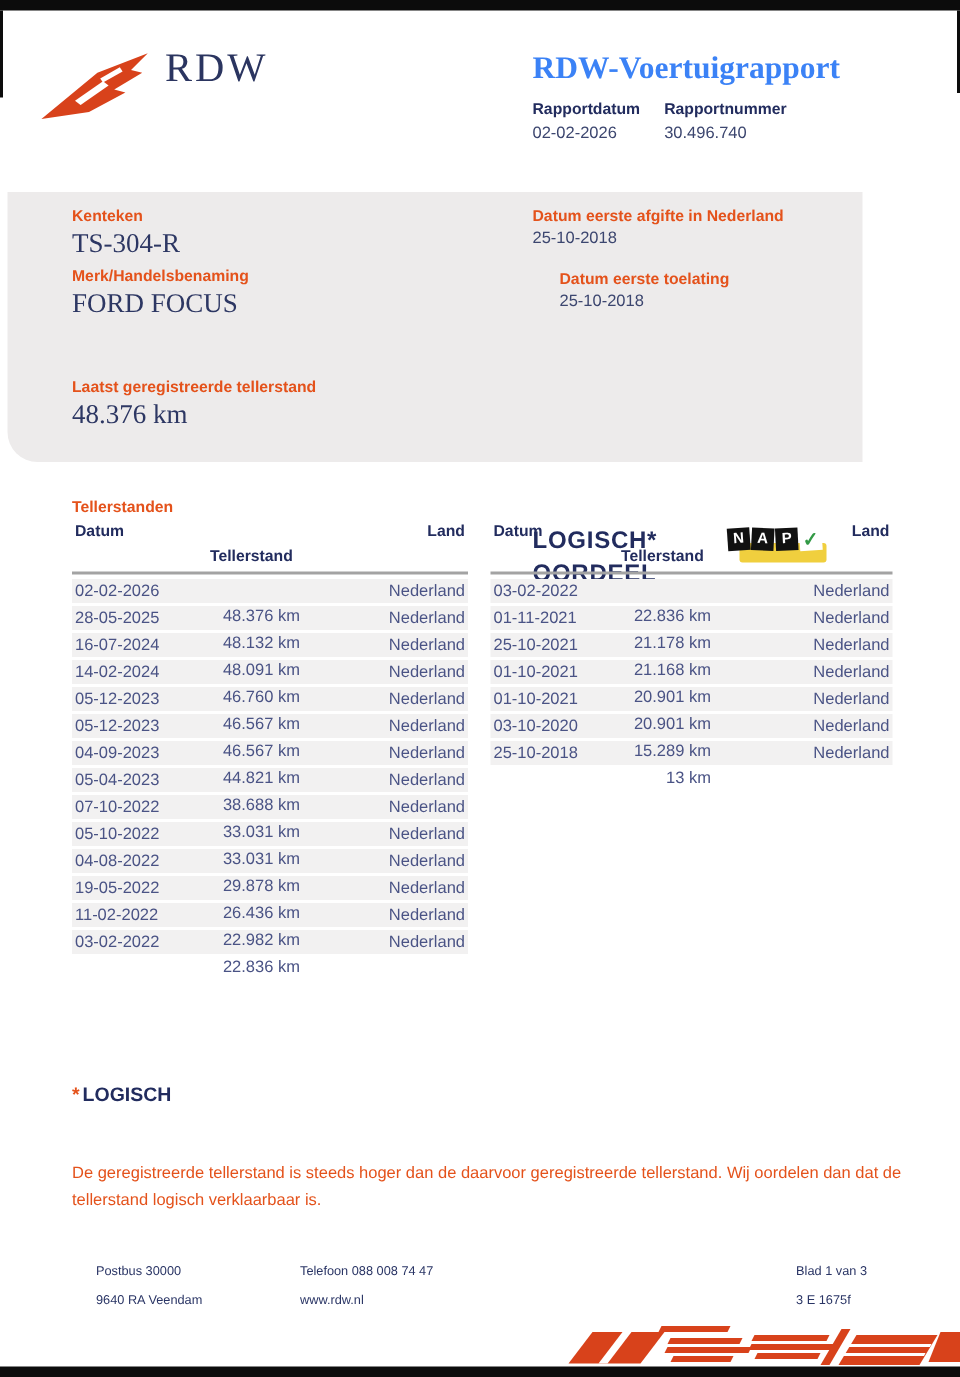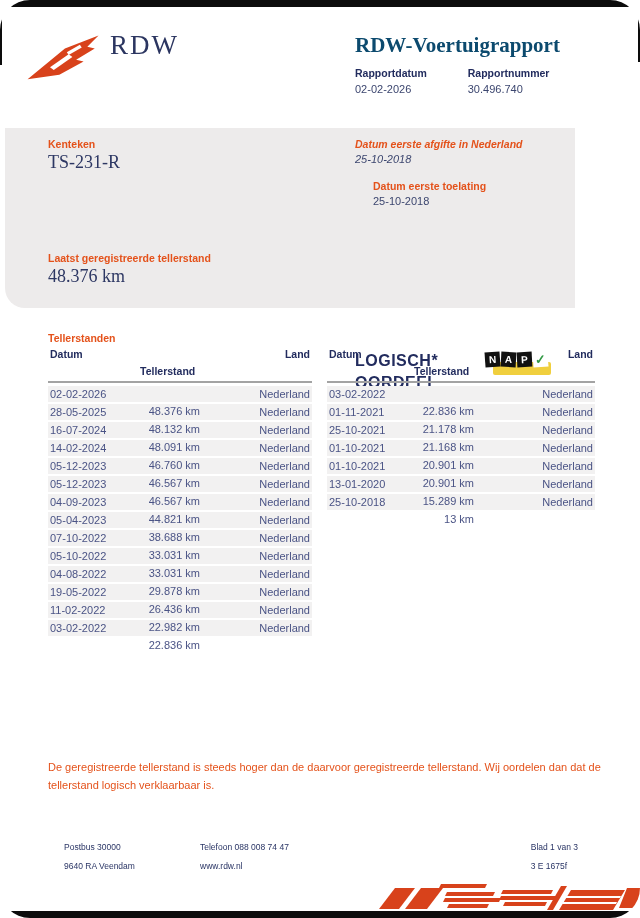--- a/index.html
+++ b/index.html
@@ -1,40 +1,39 @@
 <!DOCTYPE html>
 <html><head>
 <meta charset="utf-8">
 <style>
   html,body { margin:0; padding:0; background:#ffffff; }
   #page {
     position:relative; width:640px; height:918px; background:#ffffff;
     font-family:"Liberation Sans", sans-serif; overflow:hidden;
     color:#4a5385;
-    border-radius:30px;
   }
   
   .bar-top { position:absolute; left:0; top:0; width:640px; height:7px; background:#0c0c0c; }
   .bar-bottom { position:absolute; left:0; top:911px; width:640px; height:7px; background:#0c0c0c; }
   .tick-left { position:absolute; left:0; top:7px; width:2px; height:58px; background:#0c0c0c; }
   .tick-right { position:absolute; right:0; top:7px; width:2px; height:55px; background:#0c0c0c; }
 
   
   .logo-wing { position:absolute; left:22px; top:28px; }
   .logo-text {
     position:absolute; left:110px; top:30px;
     font-family:"Liberation Serif", serif; font-size:27px; letter-spacing:2px;
     color:#2b3560;
   }
   .doc-title {
     position:absolute; left:355px; top:33px;
     font-family:"Liberation Serif", serif; font-weight:bold; font-size:21px;
-    color:#0c4a6e;
-  }
-  .report-meta { position:absolute; left:355px; top:67px; display:flex; gap:41px; }
+    color:#3b82f6;
+  }
+  .report-meta { position:absolute; left:355px; top:67px; display:flex; gap:16px; }
   .meta-col .lbl { font-size:10.5px; font-weight:bold; color:#222c5e; margin-bottom:4px; }
   .meta-col .val { font-size:11px; color:#3c466f; }
 
   
   .panel {
     position:absolute; left:5px; top:128px; width:570px; height:180px;
     background:#edebeb; border-bottom-left-radius:20px;
   }
   .field { position:absolute; }
   .field .flabel { font-size:10.5px; font-weight:bold; color:#e4521b; margin-bottom:2px; }
@@ -117,27 +116,31 @@
     </div>
     <div class="meta-col">
       <div class="lbl">Rapportnummer</div>
       <div class="val">30.496.740</div>
     </div>
   </div>
 
   <div class="panel">
     <div class="field" style="left:43px; top:10px;">
       <div class="flabel">Kenteken</div>
-      <div class="fval-serif">TS-231-R</div>
+      <div class="fval-serif">TS-304-R</div>
+    </div>
+    <div class="field" style="left:43px; top:50px;">
+      <div class="flabel">Merk/Handelsbenaming</div>
+      <div class="fval-serif">FORD FOCUS</div>
     </div>
     <div class="field" style="left:43px; top:124px;">
       <div class="flabel">Laatst geregistreerde tellerstand</div>
       <div class="fval-serif">48.376 km</div>
     </div>
-    <div class="field" style="left:350px; top:10px;font-style:italic;">
+    <div class="field" style="left:350px; top:10px;">
       <div class="flabel">Datum eerste afgifte in Nederland</div>
       <div class="fval-sans" style="margin-top:3px;">25-10-2018</div>
     </div>
     <div class="field" style="left:368px; top:52px;">
       <div class="flabel">Datum eerste toelating</div>
       <div class="fval-sans" style="margin-top:3px;">25-10-2018</div>
     </div>
     <div class="oordeel">
       <div>LOGISCH*</div>
       <div>OORDEEL</div>
@@ -279,34 +282,37 @@
           <span class="c-land">Nederland</span>
         </div>
 
         <div class="trow">
           <span class="c-datum">01-10-2021</span>
           <span class="c-tell">20.901 km</span>
           <span class="c-land">Nederland</span>
         </div>
 
         <div class="trow">
-          <span class="c-datum">13-01-2020</span>
+          <span class="c-datum">03-10-2020</span>
           <span class="c-tell">15.289 km</span>
           <span class="c-land">Nederland</span>
         </div>
 
         <div class="trow">
           <span class="c-datum">25-10-2018</span>
           <span class="c-tell">13 km</span>
           <span class="c-land">Nederland</span>
         </div>
       </div>
   </div>
 
   <div class="footnote">
+    <div class="fn-title">
+      <span class="star">*</span><span>LOGISCH</span>
+    </div>
     <div class="fn-text">De geregistreerde tellerstand is steeds hoger dan de daarvoor geregistreerde tellerstand. Wij oordelen dan dat de tellerstand logisch verklaarbaar is.</div>
   </div>
 
   <div class="footer">
     <div class="fcol fcol-1">
       <div>Postbus 30000</div>
       <div>9640 RA Veendam</div>
     </div>
     <div class="fcol fcol-2">
       <div>Telefoon 088 008 74 47</div>

